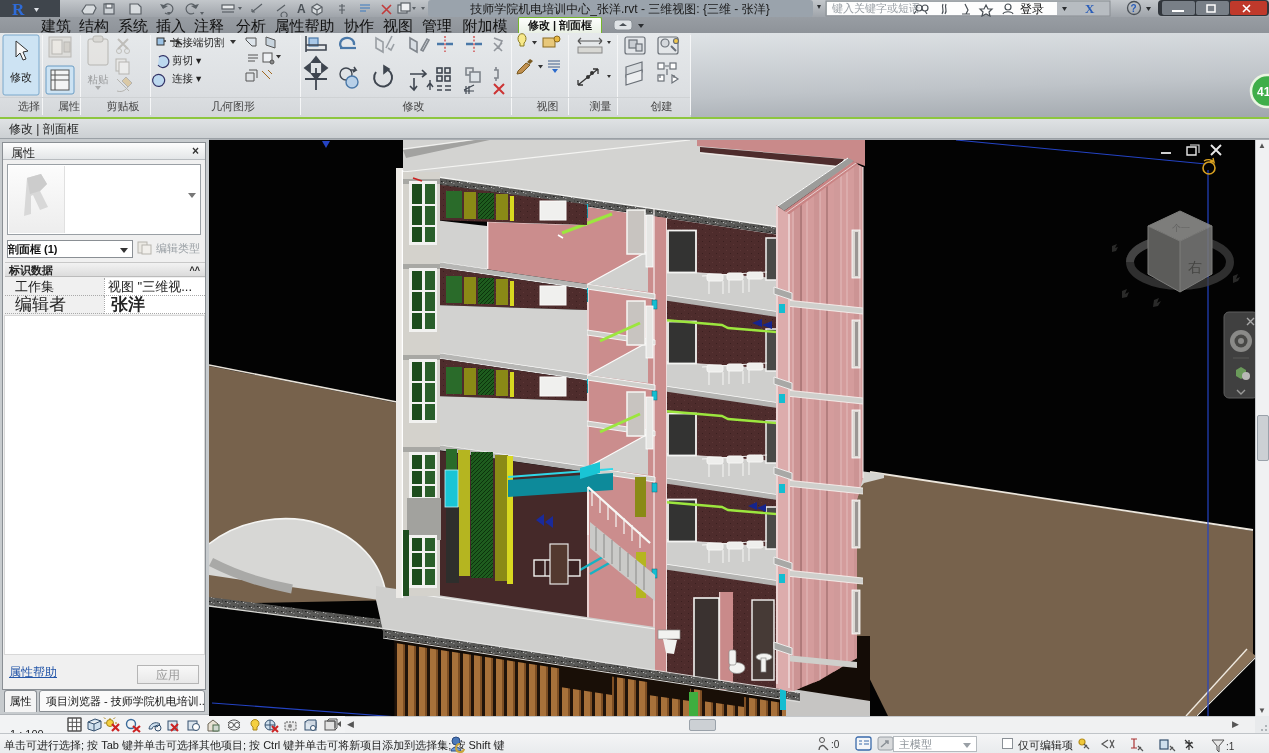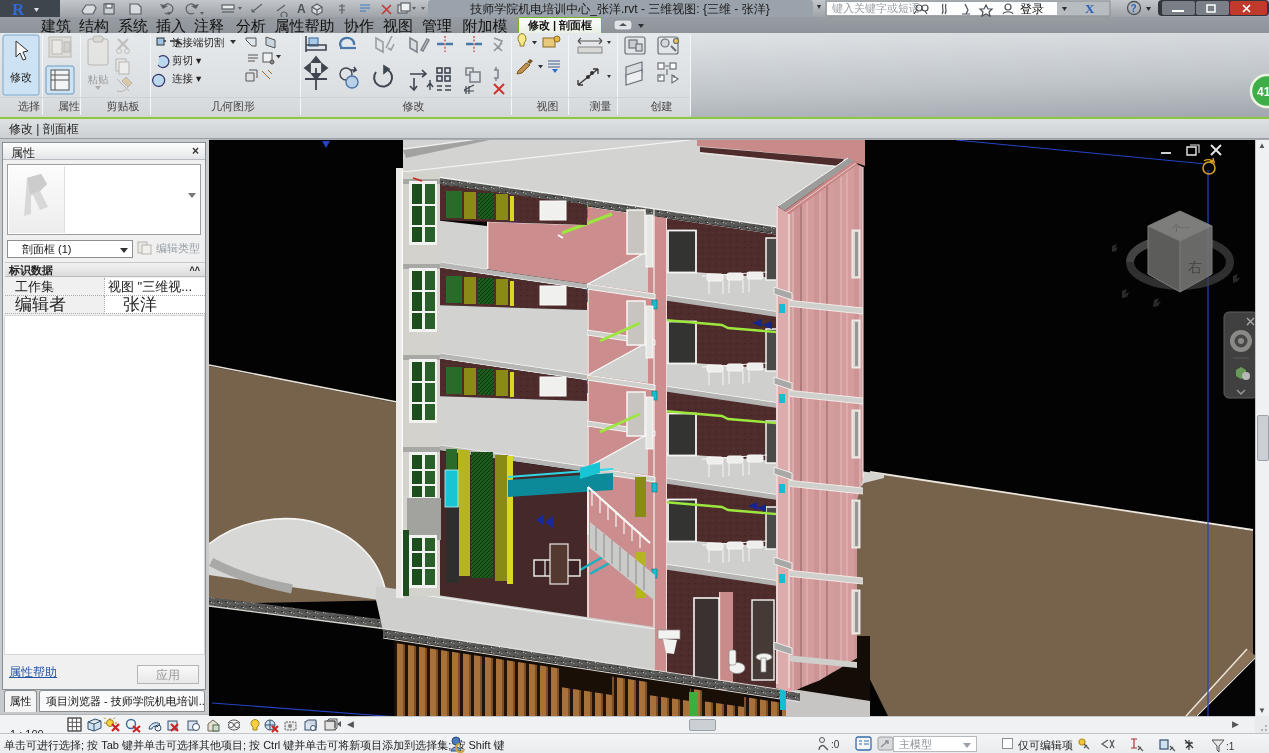--- a/index.html
+++ b/index.html
@@ -262,40 +262,40 @@
  <div style="position:absolute;left:4px;top:21px;width:194px;height:71px;background:#fff;border:1px solid #9aa0a5;">
    <div style="position:absolute;left:1px;top:1px;width:56px;height:67px;background:linear-gradient(#fcfcfc,#ededed);border-right:1px solid #e0e0e0;">
      <svg width="56" height="67" viewBox="0 0 56 67">
             <path d="M18 12 l14 -4 6 10 -7 7 8 16 -8 3 -7 -15 -2 1 0 18 -7 2z" fill="#d8d8d8"></path>
             <path d="M18 12 l14 -4 6 10 -7 7 -10 3z" fill="#cccccc"></path>
           </svg>
    </div>
    <div style="position:absolute;right:4px;top:28px;width:0;height:0;border-left:4px solid transparent;border-right:4px solid transparent;border-top:5px solid #777;"></div>
  </div>
  <div style="position:absolute;left:4px;top:97px;width:126px;height:18px;background:#fff;border:1px solid #8a8f94;font-size:11px;color:#111;line-height:17px;">
-   <span style="margin-left:14px;">剖面框 (1)</span>
+   <span style="margin-left:0;font-weight:bold;">剖面框 (1)</span>
    <div style="position:absolute;right:4px;top:7px;width:0;height:0;border-left:4px solid transparent;border-right:4px solid transparent;border-top:5px solid #333;"></div>
  </div>
  <div style="position:absolute;left:134px;top:97px;width:66px;height:18px;font-size:11px;color:#9aa0a5;line-height:17px;">
    <svg width="16" height="16" viewBox="0 0 16 16" style="vertical-align:-4px;opacity:.55">
           <rect x="1" y="2" width="9" height="11" fill="#e8e4da" stroke="#8a857a"></rect>
           <rect x="5" y="5" width="9" height="9" fill="#f2efe8" stroke="#8a857a"></rect>
         </svg>
    编辑类型
  </div>
  <div style="position:absolute;left:2px;top:119px;width:200px;height:15px;background:linear-gradient(#f2f2f2,#dcdcdc);border-top:1px solid #c8c8c8;border-bottom:1px solid #bbb;font-size:11px;font-weight:bold;color:#222;">
    <span style="margin-left:4px;">标识数据</span><span style="position:absolute;right:5px;top:1px;font-size:9px;">˄˄</span>
  </div>
  <div style="position:absolute;left:2px;top:135px;width:200px;height:18px;font-size:13px;color:#222;">
    <div style="position:absolute;left:0;width:99px;height:18px;border-bottom:1px dotted #aaa;line-height:18px;"><span style="margin-left:10px;">工作集</span></div>
    <div style="position:absolute;left:99px;width:101px;height:18px;border-bottom:1px dotted #aaa;border-left:1px dotted #aaa;line-height:18px;background:#fff;"><span style="margin-left:3px;">视图 "三维视...</span></div>
  </div>
  <div style="position:absolute;left:2px;top:153px;width:200px;height:18px;font-size:17px;color:#222;">
    <div style="position:absolute;left:0;width:99px;height:18px;border-bottom:1px dotted #aaa;line-height:18px;"><span style="margin-left:10px;">编辑者</span></div>
-   <div style="position:absolute;left:99px;width:101px;height:18px;border-bottom:1px dotted #aaa;border-left:1px dotted #aaa;line-height:18px;background:#fff;"><span style="margin-left:18px;">张洋</span></div>
+   <div style="position:absolute;left:99px;width:101px;height:18px;border-bottom:1px dotted #aaa;border-left:1px dotted #aaa;line-height:18px;background:#fff;"><span style="margin-left:6px;font-weight:bold;">张洋</span></div>
  </div>
  <div style="position:absolute;left:1px;top:172px;width:201px;height:340px;background:#fff;border:1px solid #d8d8d8;"></div>
  <div style="position:absolute;left:6px;bottom:8px;font-size:12px;color:#2456a8;text-decoration:underline;">属性帮助</div>
  <div style="position:absolute;right:6px;bottom:5px;width:62px;height:19px;background:linear-gradient(#f8f8f8,#e8e8e8);border:1px solid #b5b5b5;font-size:12px;color:#9a9a9a;text-align:center;line-height:18px;">应用</div>
 </div>
 
 <div class="abs" style="left:4px;top:690px;width:33px;height:22px;background:#f4f4f4;border:1px solid #8a8f94;border-bottom:none;border-radius:3px 3px 0 0;font-size:11px;color:#111;text-align:center;line-height:21px;z-index:3;">属性</div>
 <div class="abs" style="left:39px;top:690px;width:166px;height:22px;background:#fafafa;border:1px solid #8a8f94;border-radius:3px 3px 0 0;font-size:11px;color:#111;line-height:21px;white-space:nowrap;overflow:hidden;z-index:2;"><span style="margin-left:6px;">项目浏览器 - 技师学院机电培训...</span></div>
 
 <div class="abs" style="left:0;top:714px;width:345px;height:19px;background:#f2f3f4;border-top:1px solid #b0b4b8;">

